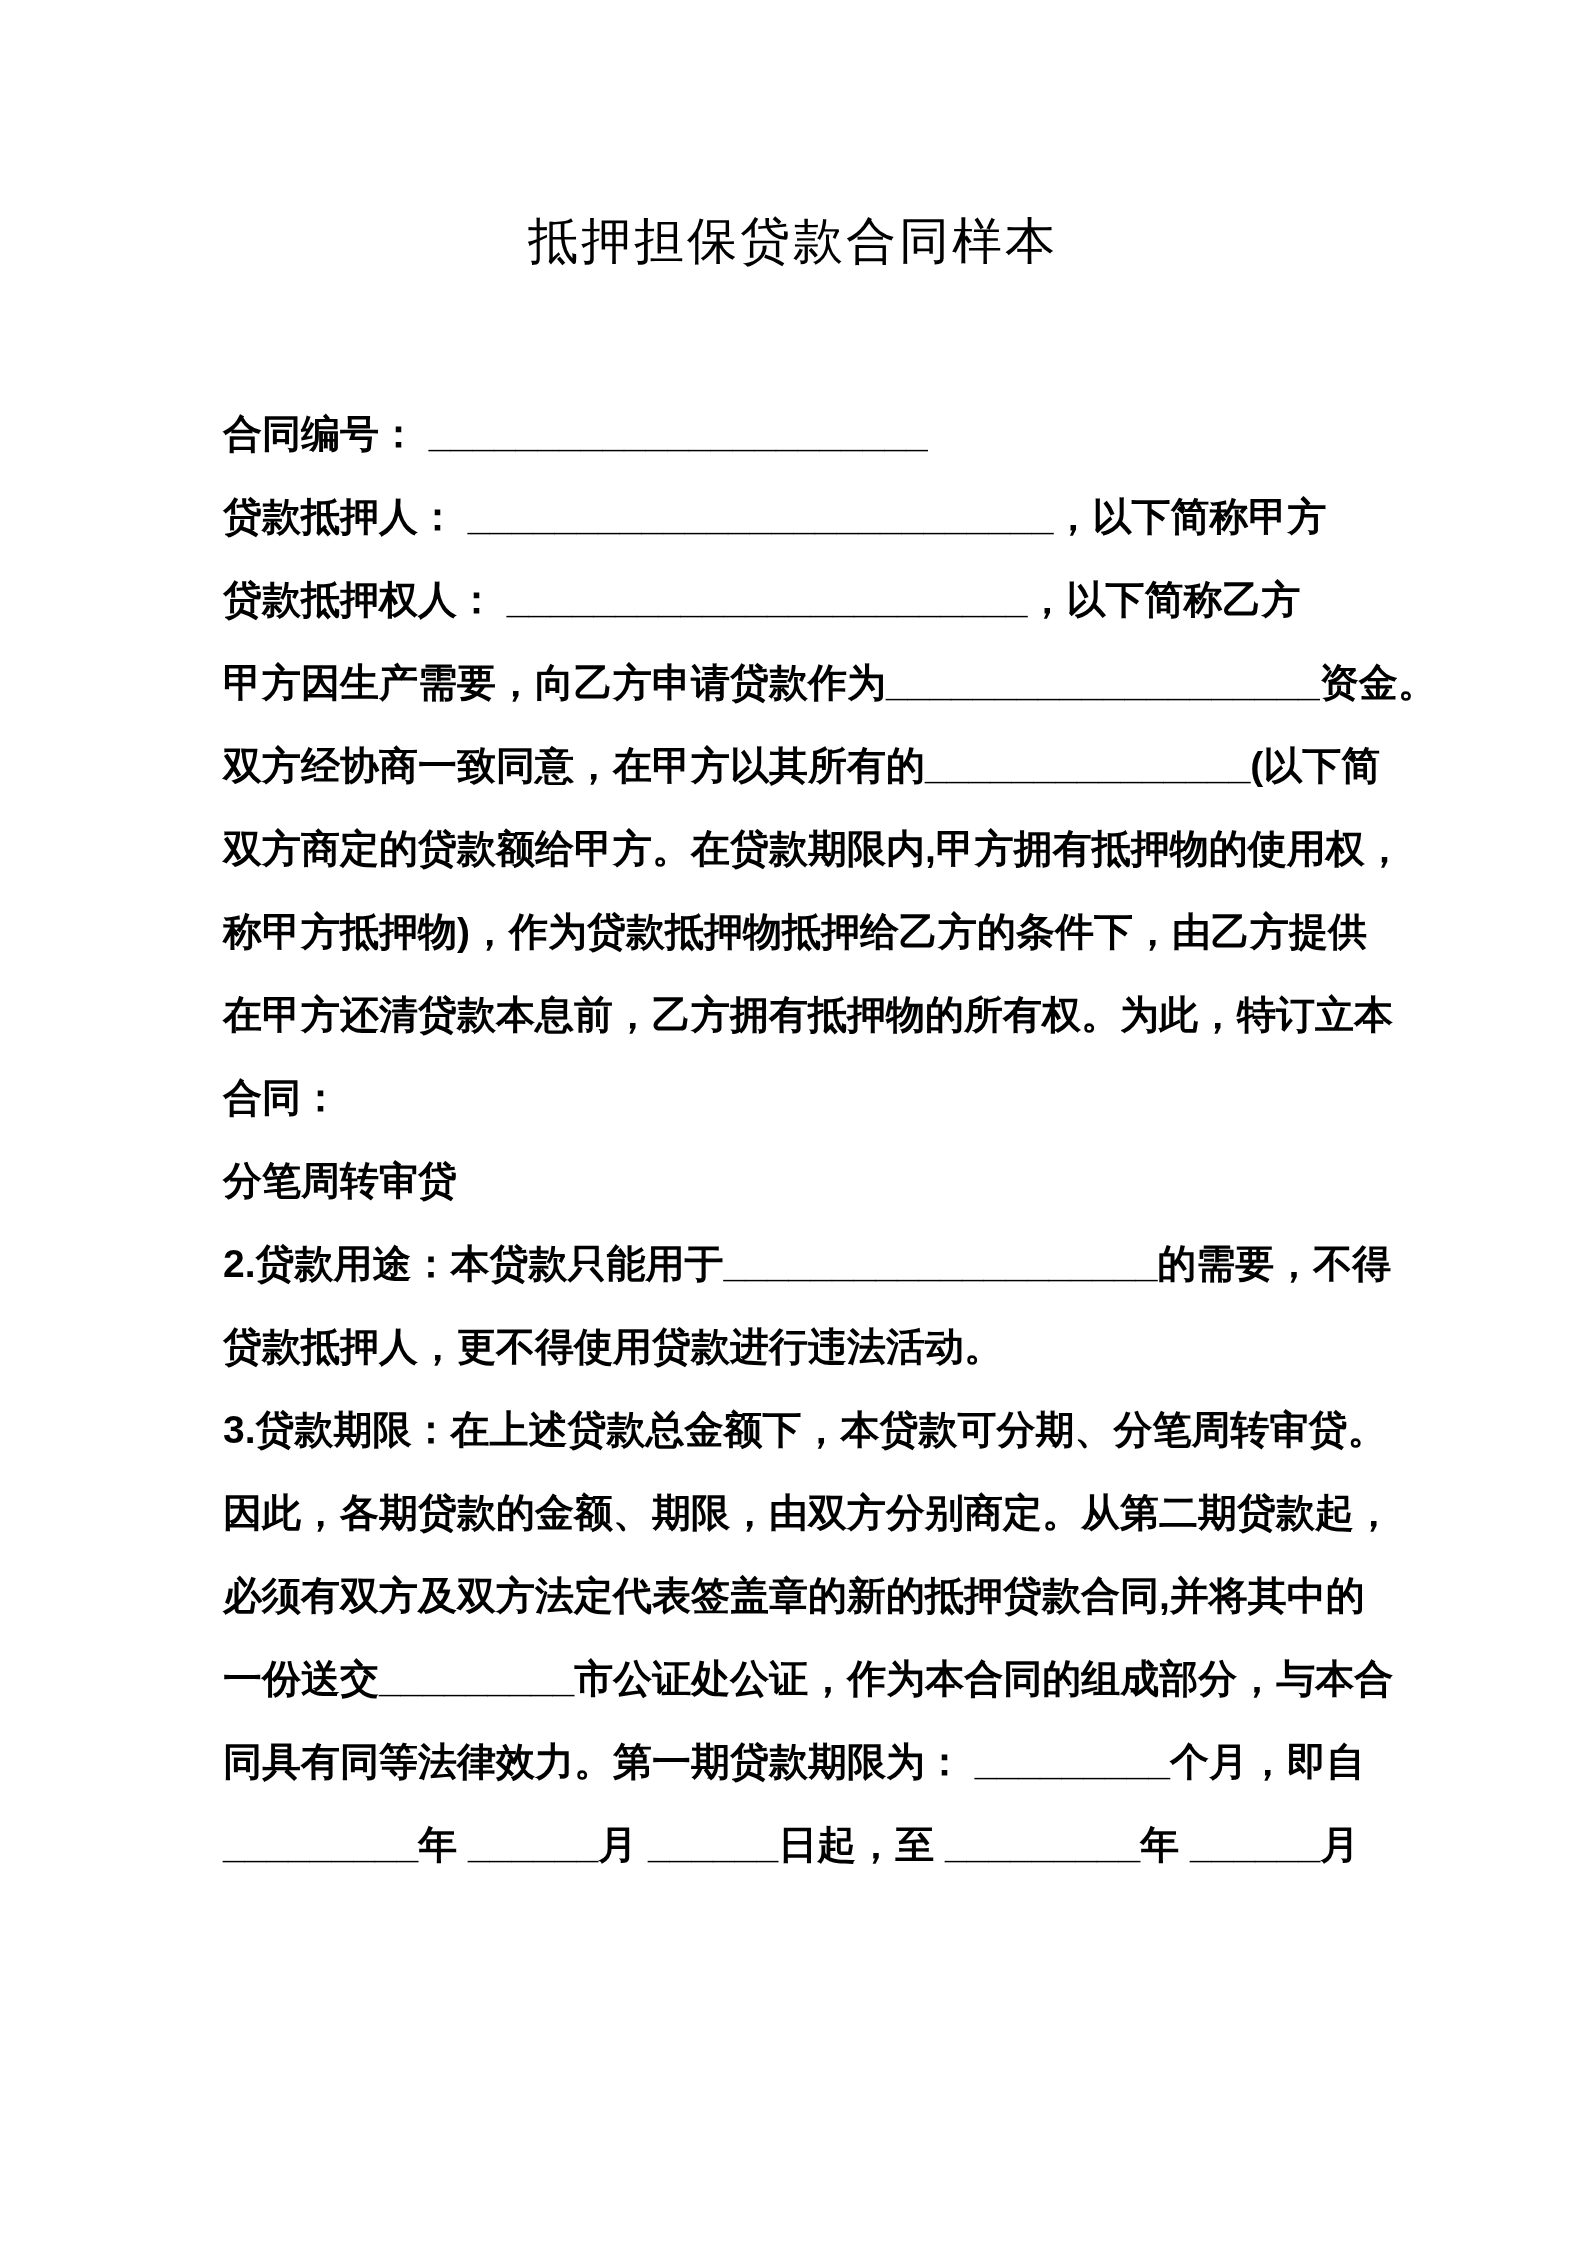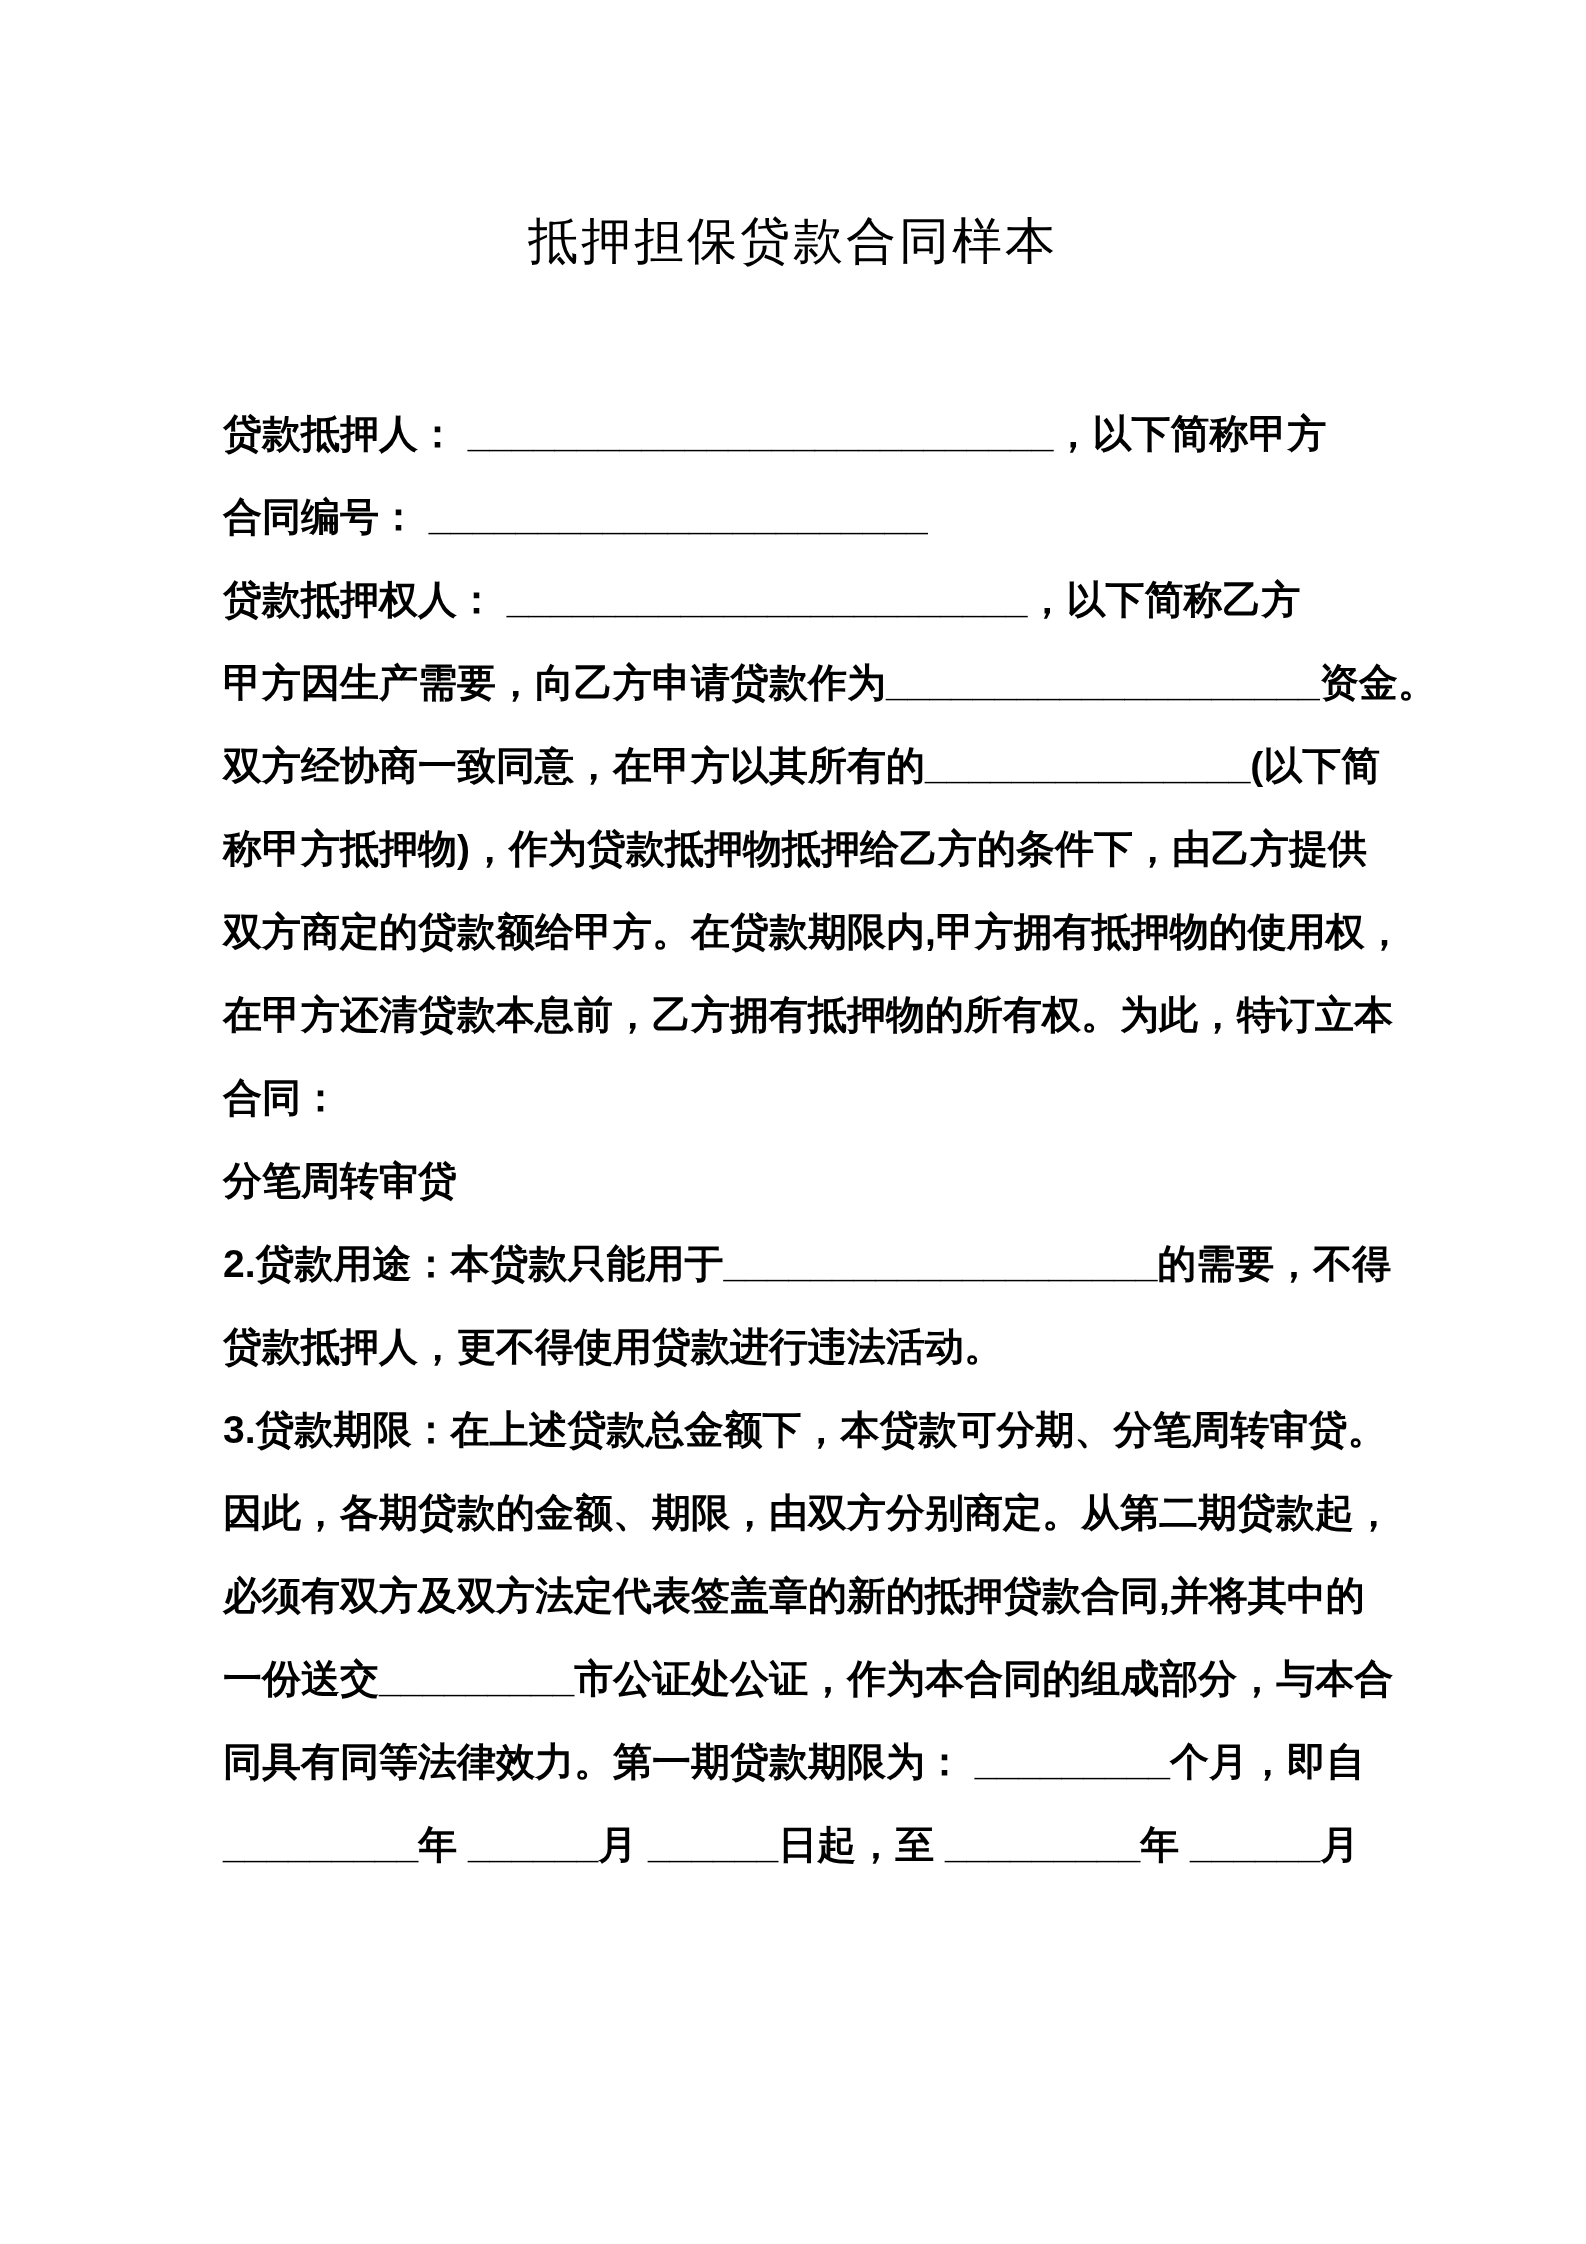--- a/index.html
+++ b/index.html
@@ -41,27 +41,27 @@
     white-space: nowrap;
     height: 83px;
   }
 </style>
 </head>
 <body>
 
 <div class="doc-page">
   <h1 class="doc-title">抵押担保贷款合同样本</h1>
   <div class="doc-body">
+      <div class="doc-line">合同编号： _______________________</div>
       <div class="doc-line">贷款抵押人： ___________________________，以下简称甲方</div>
-      <div class="doc-line">合同编号： _______________________</div>
       <div class="doc-line">贷款抵押权人： ________________________，以下简称乙方</div>
       <div class="doc-line">甲方因生产需要，向乙方申请贷款作为____________________资金。</div>
       <div class="doc-line">双方经协商一致同意，在甲方以其所有的_______________(以下简</div>
+      <div class="doc-line">双方商定的贷款额给甲方。在贷款期限内,甲方拥有抵押物的使用权，</div>
       <div class="doc-line">称甲方抵押物)，作为贷款抵押物抵押给乙方的条件下，由乙方提供</div>
-      <div class="doc-line">双方商定的贷款额给甲方。在贷款期限内,甲方拥有抵押物的使用权，</div>
       <div class="doc-line">在甲方还清贷款本息前，乙方拥有抵押物的所有权。为此，特订立本</div>
       <div class="doc-line">合同：</div>
       <div class="doc-line">分笔周转审贷</div>
       <div class="doc-line">2.贷款用途：本贷款只能用于____________________的需要，不得</div>
       <div class="doc-line">贷款抵押人，更不得使用贷款进行违法活动。</div>
       <div class="doc-line">3.贷款期限：在上述贷款总金额下，本贷款可分期、分笔周转审贷。</div>
       <div class="doc-line">因此，各期贷款的金额、期限，由双方分别商定。从第二期贷款起，</div>
       <div class="doc-line">必须有双方及双方法定代表签盖章的新的抵押贷款合同,并将其中的</div>
       <div class="doc-line">一份送交_________市公证处公证，作为本合同的组成部分，与本合</div>
       <div class="doc-line">同具有同等法律效力。第一期贷款期限为： _________个月，即自</div>

